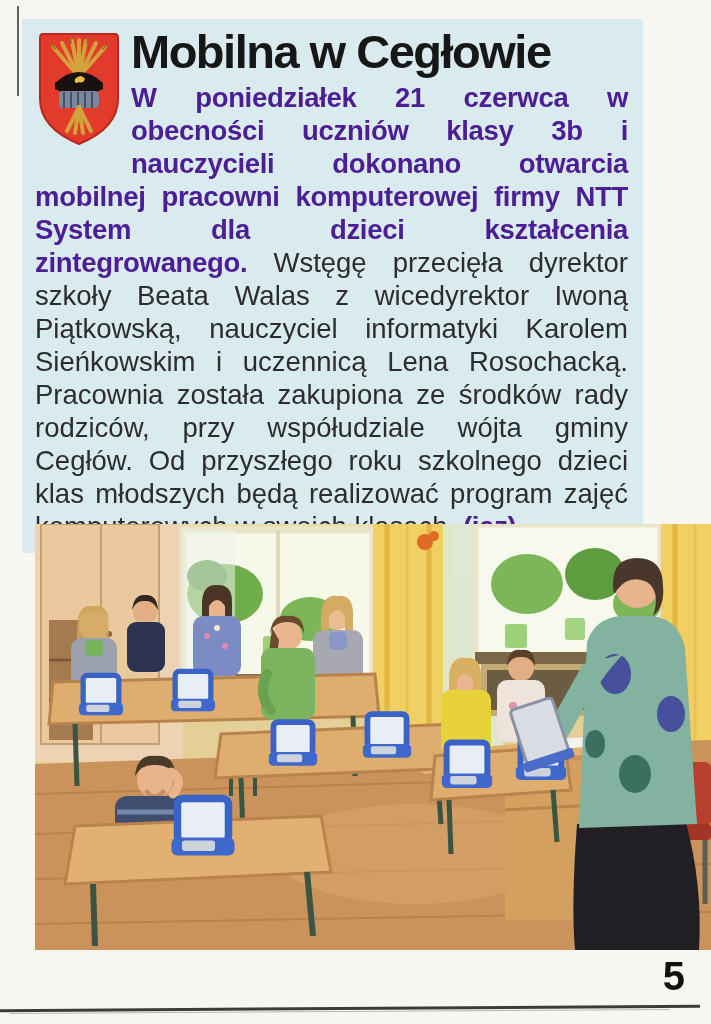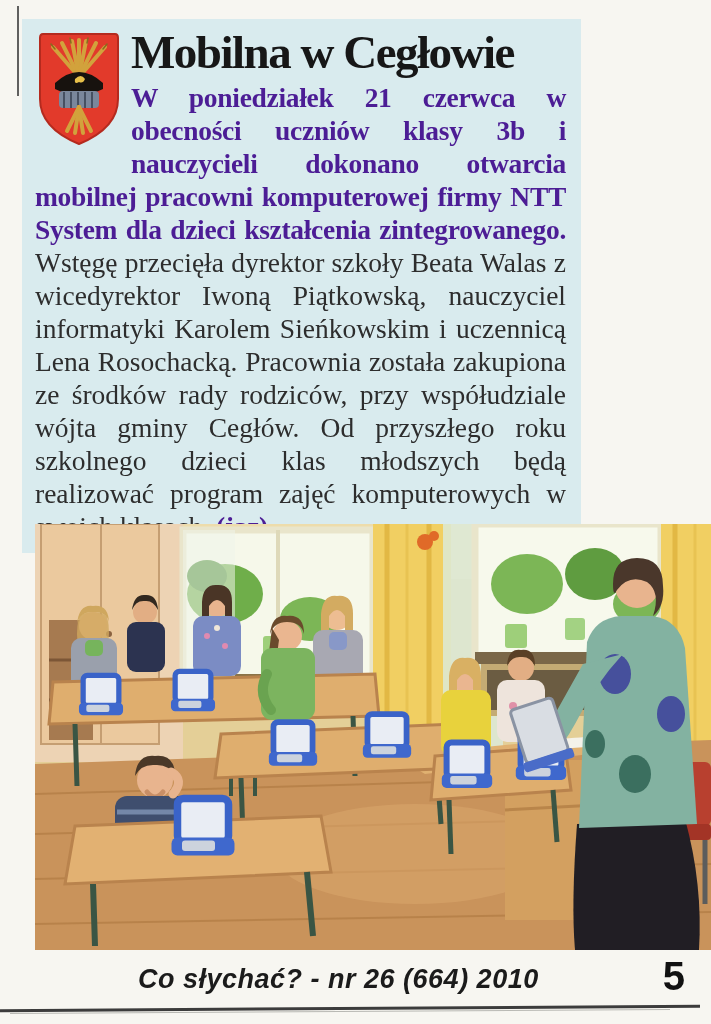--- a/index.html
+++ b/index.html
@@ -17,24 +17,23 @@
     font-family:"Liberation Sans", sans-serif;
     position:relative;overflow:hidden;
   }
   
   .scan-tick{position:absolute;left:17px;top:6px;width:2px;height:90px;background:#2e2e2e;opacity:.75;}
   .bottom-scan-line{position:absolute;top:1007px;left:0;width:700px;height:3px;background:#3c3c3c;transform:rotate(-0.35deg);}
   .bottom-scan-line::after{content:"";position:absolute;top:4px;left:10px;width:660px;height:1px;background:#b9b9b4;}
 
   
   .article-box{
-    position:absolute;left:22px;top:19px;width:559px;
+    position:absolute;left:22px;top:19px;width:621px;
     background:var(--article-bg);
     padding:8px 15px 10px 13px;
-    font-family:Liberation Serif, serif;
   }
   .crest{float:left;width:84px;height:116px;margin:4px 10px 2px 2px;}
   .crest svg{width:100%;height:100%;display:block;}
   .article-title{
     margin:0;font-size:47px;font-weight:bold;letter-spacing:-1.5px;
     color:var(--title-text);line-height:1.08;white-space:nowrap;
   }
   .article-text{
     margin:3px 0 0 0;
     font-size:27.5px;line-height:33px;
@@ -326,17 +325,16 @@
       <path d="M578,60 Q578,34 602,34 Q628,34 628,62 Q630,82 618,92 Q626,68 612,58 Q594,50 582,66 Q578,74 578,60 Z" fill="#4a372b"></path>
       <g transform="translate(508,218) rotate(-18)">
         <rect x="-22" y="-40" width="44" height="56" rx="4" fill="#d9dde3" stroke="#8a93a3" stroke-width="3"></rect>
         <rect x="-26" y="14" width="52" height="10" rx="3" fill="#4a6cc8"></rect>
       </g>
     </g>
   </svg>
 </figure>
 
 <div class="footer">
-  <span class="footer-issue">Co słychać? - nr 26 (664) 2010</span>
   <span class="footer-pagenum">5</span>
 </div>
 
 <div class="bottom-scan-line"></div>
 
 </body></html>

